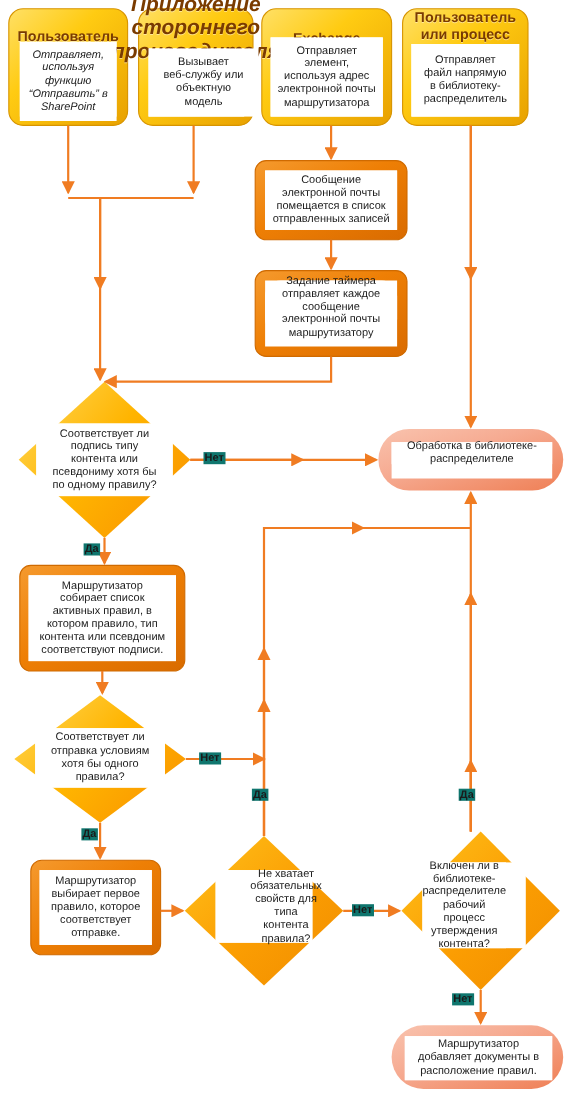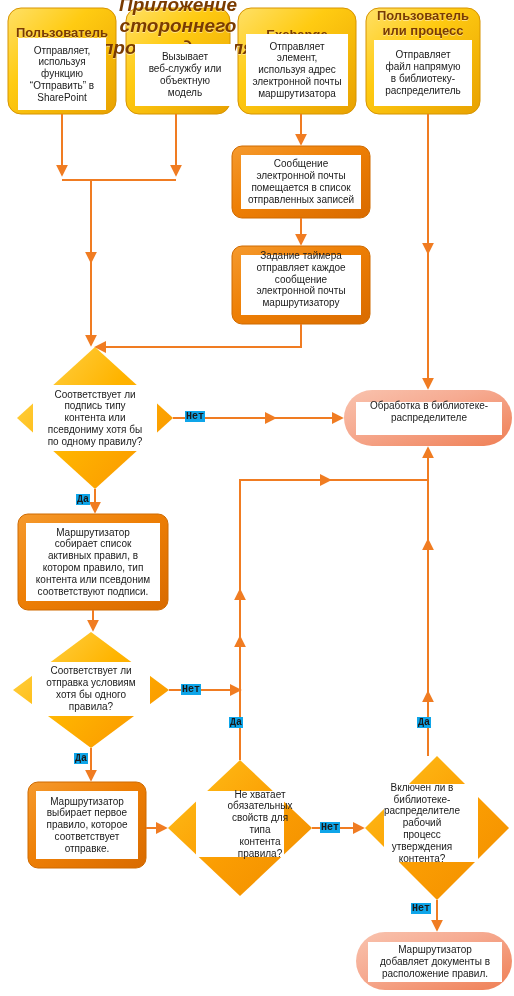--- a/index.html
+++ b/index.html
@@ -29,25 +29,24 @@
     line-height:1.12;
     white-space:pre-line;
     text-shadow:0 1px 0 rgba(255,255,255,.45);
   }
   .white-panel{background:#ffffff;}
   .edge-label{
     position:absolute;
     font-weight:bold;
     font-size:10px;
     color:#1a1a1a;
-    background:#0ea5e9;
+    background:#0f766e;
     padding:0 1px;
     line-height:11px;
     white-space:nowrap;
-    font-family:Liberation Mono, monospace;
   }
 </style>
 </head>
 <body>
 
 <div id="stage">
 
   <svg width="514" height="996">
     <defs>
       <linearGradient id="laneGrad" x1="0" y1="0" x2="1" y2="1">
@@ -189,21 +188,21 @@
   </svg>
 
   <div class="lane-title" style="left:8px;top:22px;width:108px;height:22px;font-size:13px;">Пользователь</div>
   <div class="lane-title" style="left:126px;top:8px;width:104px;height:36px;font-size:19px;font-style:italic;">Приложение
 стороннего
 производителя</div>
   <div class="lane-title" style="left:238px;top:24px;width:118px;height:22px;font-size:13px;">Exchange</div>
   <div class="lane-title" style="left:366px;top:8px;width:114px;height:32px;font-size:13px;">Пользователь
 или процесс</div>
 
-  <div class="flow-text white-panel" style="left:18px;top:38px;width:88px;height:72px;font-size:10px;">Отправляет,
+  <div class="flow-text white-panel" style="left:18px;top:38px;width:88px;height:72px;font-size:10px;font-style:italic;">Отправляет,
 используя
 функцию
 “Отправить” в
 SharePoint</div>
   <div class="flow-text white-panel" style="left:135px;top:44px;width:100px;height:62px;font-size:10px;">Вызывает
 веб-службу или
 объектную
 модель</div>
   <div class="flow-text white-panel" style="left:246px;top:34px;width:102px;height:72px;font-size:10px;">Отправляет
 элемент,

